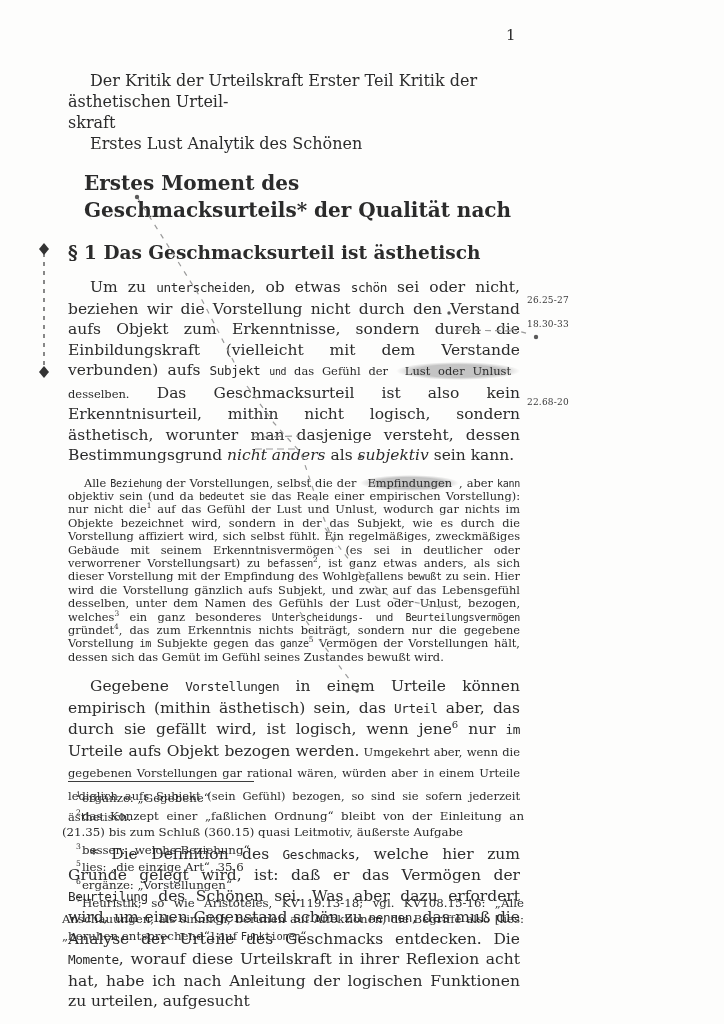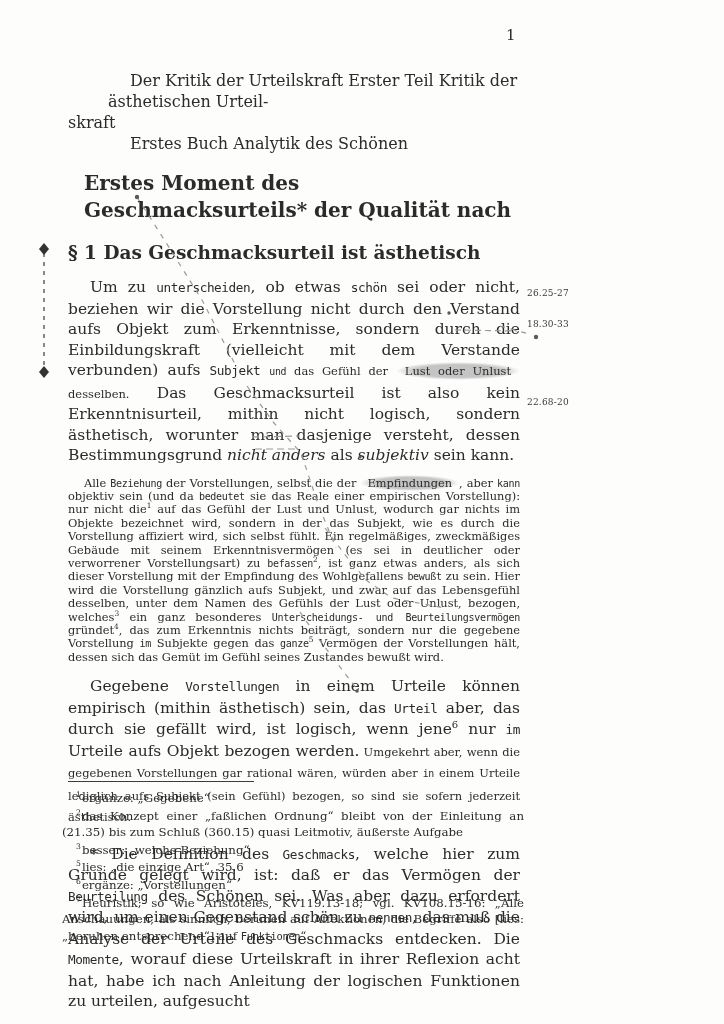--- a/index.html
+++ b/index.html
@@ -7,21 +7,21 @@
   }
   html,body{margin:0;padding:0;}
   body{background:#e8e8e8;font-family:"DejaVu Serif","Liberation Serif",serif;}
   .page{
     position:relative;width:724px;height:1024px;background:var(--paper);
     color:var(--ink);margin:0 auto;overflow:hidden;
   }
   .pagenum{position:absolute;top:26px;left:506px;font-size:15px;}
   .content{position:absolute;left:68px;top:70px;width:452px;}
   .fm-line{font-size:16px;line-height:21px;}
-  .fm-indent{text-indent:22px;margin-left:40px;}
+  .fm-indent{text-indent:22px;}
   h1.moment{font-size:20px;line-height:27px;font-weight:bold;margin:16px 0 0 16px;}
   h2.section{font-size:18.5px;line-height:24px;font-weight:bold;margin:17px 0 0 0;}
   p.main{font-size:15.5px;line-height:20.5px;text-align:justify;text-indent:22px;margin:12px 0 0 0;}
   p.small{font-size:11.4px;line-height:13.4px;text-align:justify;text-indent:16px;margin:11px 0 0 0;}
   p.star{margin-top:16px;}
   
   .run-m{font-family:"DejaVu Sans Mono","Liberation Mono",monospace;font-size:0.82em;letter-spacing:-0.4px;}
   .run-i{font-style:italic;}
   .run-s{font-size:0.74em;}
   .run-sm{font-family:"DejaVu Sans Mono","Liberation Mono",monospace;font-size:0.64em;letter-spacing:-0.3px;}
@@ -45,35 +45,35 @@
 </head>
 <body>
 
 <div class="page">
 
   <div class="pagenum">1</div>
 
   <div class="content">
     <div class="fm-line fm-indent">Der Kritik der Urteilskraft Erster Teil Kritik der ästhetischen Urteil-</div>
     <div class="fm-line">skraft</div>
-    <div class="fm-line fm-indent">Erstes Buch Analytik des Schönen</div>
+    <div class="fm-line fm-indent">Erstes Lust Analytik des Schönen</div>
 
     <h1 class="moment">Erstes Moment des Geschmacksurteils* der Qualität nach</h1>
     <h2 class="section">§ 1 Das Geschmacksurteil ist ästhetisch</h2>
 
     <p class="main"><span class="run-r">Um zu </span><span class="run-m">unterscheiden</span><span class="run-r">, ob etwas </span><span class="run-m">schön</span><span class="run-r"> sei oder nicht, beziehen wir die Vorstellung nicht durch den Verstand aufs Objekt zum Erkenntnisse, sondern durch die Einbildungskraft (vielleicht mit dem Verstande verbunden) aufs </span><span class="run-m">Subjekt</span><span class="run-r"> </span><span class="run-sm">und</span><span class="run-s"> das Gefühl der </span><span class="run-hl">Lust oder Unlust</span><span class="run-s"> desselben.</span><span class="run-r"> Das Geschmacksurteil ist also kein Erkenntnisurteil, mithin nicht logisch, sondern ästhetisch, worunter man dasjenige versteht, dessen Bestimmungsgrund </span><span class="run-i">nicht anders</span><span class="run-r"> als </span><span class="run-i">subjektiv</span><span class="run-r"> sein kann.</span></p>
 
     <p class="small"><span class="run-s">Alle </span><span class="run-sm">Beziehung</span><span class="run-s"> der Vorstellungen, selbst die der </span><span class="run-hl">Empfindungen</span><span class="run-s">, aber </span><span class="run-sm">kann</span><span class="run-s"> objektiv sein (und da </span><span class="run-sm">bedeutet</span><span class="run-s"> sie das Reale einer empirischen Vorstellung): nur nicht die</span><sup class="run-sup">1</sup><span class="run-s"> auf das Gefühl der Lust und Unlust, wodurch gar nichts im Objekte bezeichnet wird, sondern in der das Subjekt, wie es durch die Vorstellung affiziert wird, sich selbst fühlt. Ein regelmäßiges, zweckmäßiges Gebäude mit seinem Erkenntnisvermögen (es sei in deutlicher oder verworrener Vorstellungsart) zu </span><span class="run-sm">befassen</span><sup class="run-sup">2</sup><span class="run-s">, ist ganz etwas anders, als sich dieser Vorstellung mit der Empfindung des Wohlgefallens </span><span class="run-sm">bewußt</span><span class="run-s"> zu sein. Hier wird die Vorstellung gänzlich aufs Subjekt, und zwar auf das Lebensgefühl desselben, unter dem Namen des Gefühls der Lust oder Unlust, bezogen, welches</span><sup class="run-sup">3</sup><span class="run-s"> ein ganz besonderes </span><span class="run-sm">Unterscheidungs- und Beurteilungsvermögen</span><span class="run-s"> gründet</span><sup class="run-sup">4</sup><span class="run-s">, das zum Erkenntnis nichts beiträgt, sondern nur die gegebene Vorstellung </span><span class="run-sm">im</span><span class="run-s"> Subjekte gegen das </span><span class="run-sm">ganze</span><sup class="run-sup">5</sup><span class="run-s"> Vermögen der Vorstellungen hält, dessen sich das Gemüt im Gefühl seines Zustandes bewußt wird.</span></p>
 
     <p class="main"><span class="run-r">Gegebene </span><span class="run-m">Vorstellungen</span><span class="run-r"> in einem Urteile können empirisch (mithin ästhetisch) sein, das </span><span class="run-m">Urteil</span><span class="run-r"> aber, das durch sie gefällt wird, ist logisch, wenn jene</span><sup class="run-sup">6</sup><span class="run-r"> nur </span><span class="run-m">im</span><span class="run-r"> Urteile aufs Objekt bezogen werden.</span><span class="run-s"> Umgekehrt aber, wenn die gegebenen Vorstellungen gar rational wären, würden aber </span><span class="run-sm">in</span><span class="run-s"> einem Urteile lediglich aufs Subjekt (sein Gefühl) bezogen, so sind sie sofern jederzeit ästhetisch.</span></p>
 
     <p class="main star"><span class="run-r">* Die Definition des </span><span class="run-m">Geschmacks</span><span class="run-r">, welche hier zum Grunde gelegt wird, ist: daß er das Vermögen der </span><span class="run-m">Beurteilung</span><span class="run-r"> des Schönen sei. Was aber dazu erfordert wird, um einen Gegenstand schön zu </span><span class="run-m">nennen</span><span class="run-r">, das muß die Analyse der Urteile des Geschmacks entdecken. Die </span><span class="run-m">Momente</span><span class="run-r">, worauf diese Urteilskraft in ihrer Reflexion acht hat, habe ich nach Anleitung der logischen Funktionen zu urteilen, aufgesucht</span></p>
   </div>
 
-  <div class="mnote" style="top:288px">26.25-27</div>
+  <div class="mnote" style="top:295px">26.25-27</div>
   <div class="mnote" style="top:319px">18.30-33</div>
   <div class="mnote" style="top:397px">22.68-20</div>
 
   <div class="fnrule"></div>
   <div class="footnotes">
     <p class="fn"><sup>1</sup><span><span class="run-fn">ergänze: „Gegebene“</span></span></p>
     <p class="fn"><sup>2</sup><span><span class="run-fn">das Konzept einer „faßlichen Ordnung“ bleibt von der Einleitung an (21.35) bis zum Schluß (360.15) quasi Leitmotiv, äußerste Aufgabe</span></span></p>
     <p class="fn"><sup>3</sup><span><span class="run-fn">besser: „welche Beziehung“</span></span></p>
     <p class="fn"><sup>5</sup><span><span class="run-fn">lies: „die einzige Art“, 35.6</span></span></p>
     <p class="fn"><sup>6</sup><span><span class="run-fn">ergänze: „Vorstellungen“</span></span></p>

